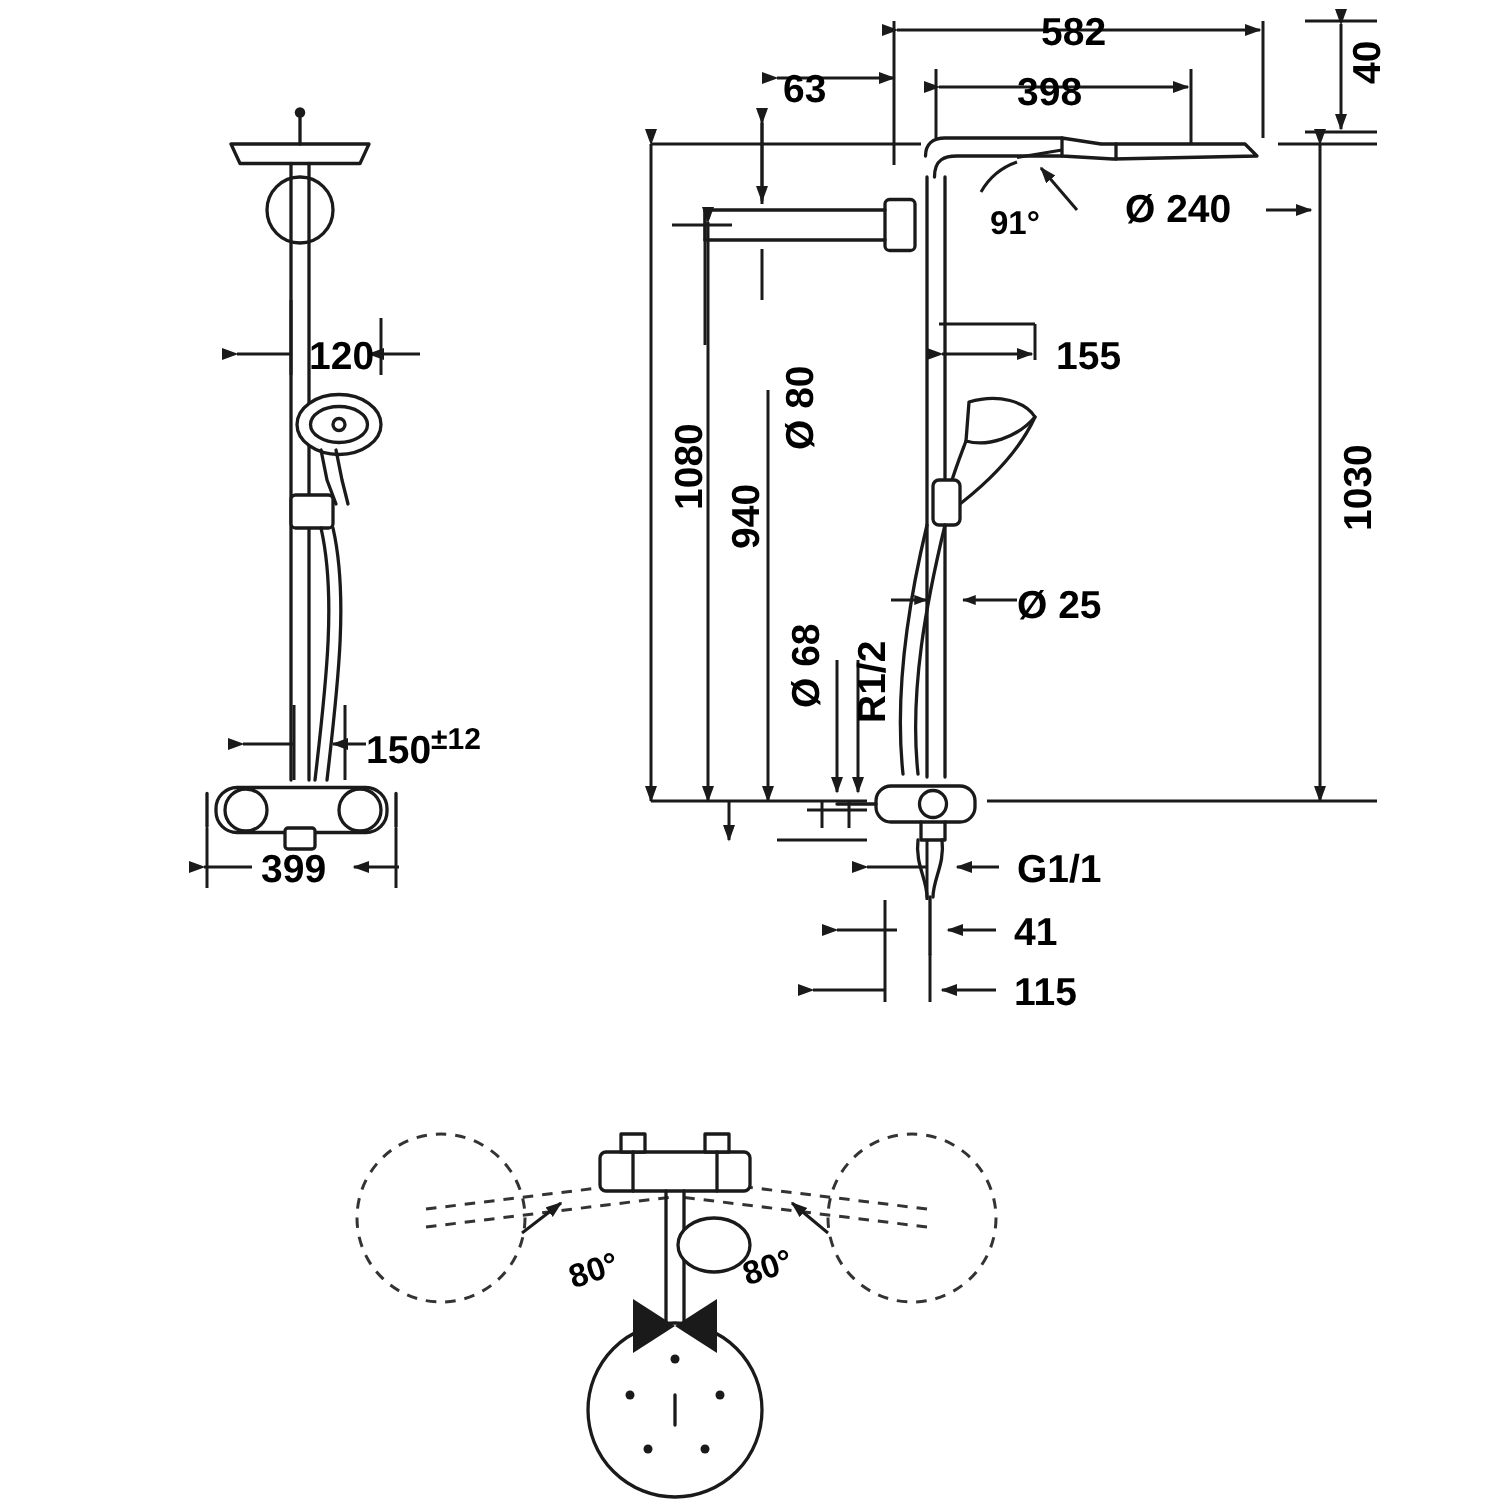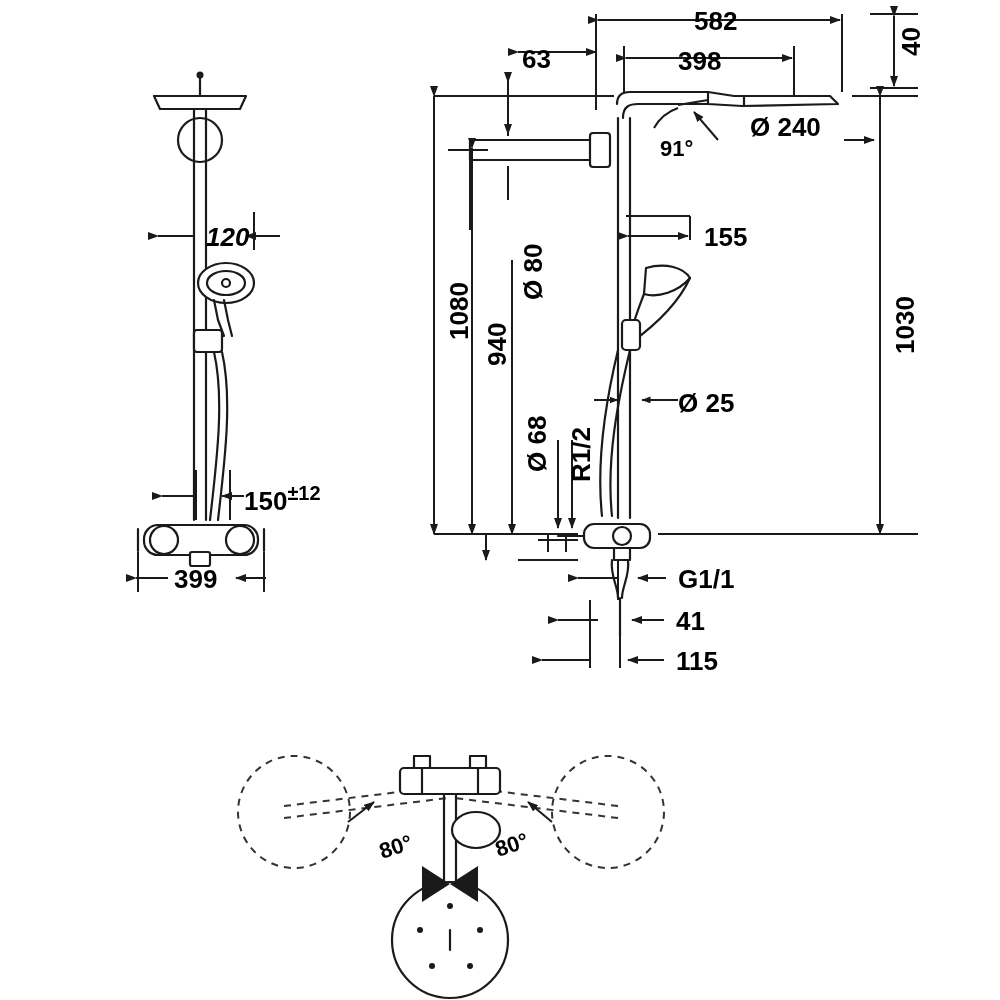--- a/index.html
+++ b/index.html
@@ -217,36 +217,36 @@
         <path d="M404 866 L432 884 L404 902 Z" fill="#1a1a1a" stroke="none"></path>
         <path d="M460 866 L432 884 L460 902 Z" fill="#1a1a1a" stroke="none"></path>
       </g>
     </g>
   </svg>
 
   <div class="lbl s26" style="left:676px; top:6px;">582</div>
   <div class="lbl s26" style="left:504px; top:44px;">63</div>
   <div class="lbl s26" style="left:660px; top:46px;">398</div>
   <div class="lbl s26 rot" style="left:878px; top:10px; transform:rotate(-90deg) translate(-46px,0);">40</div>
-  <div class="lbl s26" style="left:732px; top:112px;">Ø 240</div>
+  <div class="lbl s26" style="left:732px; top:124px;">Ø 240</div>
   <div class="lbl s22" style="left:642px; top:136px;">91°</div>
   <div class="lbl s26" style="left:686px; top:222px;">155</div>
 
   <div class="lbl s26 rot" style="left:500px; top:200px; transform:rotate(-90deg) translate(-100px,0);">Ø 80</div>
   <div class="lbl s26 rot" style="left:426px; top:260px; transform:rotate(-90deg) translate(-80px,0);">1080</div>
   <div class="lbl s26 rot" style="left:464px; top:310px; transform:rotate(-90deg) translate(-56px,0);">940</div>
   <div class="lbl s26 rot" style="left:872px; top:278px; transform:rotate(-90deg) translate(-76px,0);">1030</div>
   <div class="lbl s26" style="left:660px; top:388px;">Ø 25</div>
   <div class="lbl s26 rot" style="left:504px; top:408px; transform:rotate(-90deg) translate(-64px,0);">Ø 68</div>
   <div class="lbl s26 rot" style="left:548px; top:420px; transform:rotate(-90deg) translate(-62px,0);">R1/2</div>
 
   <div class="lbl s26" style="left:660px; top:564px;">G1/1</div>
   <div class="lbl s26" style="left:658px; top:606px;">41</div>
   <div class="lbl s26" style="left:658px; top:646px;">115</div>
 
-  <div class="lbl s26" style="left:188px; top:222px;font-style:italic;">120</div>
+  <div class="lbl s26" style="left:188px; top:222px;">120</div>
   <div class="lbl s26" style="left:226px; top:482px;"><span>150</span><span class="sup">±12</span></div>
   <div class="lbl s26" style="left:156px; top:564px;">399</div>
 
   <div class="lbl s22 rot" style="left:358px; top:840px; transform:rotate(-18deg);">80°</div>
   <div class="lbl s22 rot" style="left:474px; top:838px; transform:rotate(-18deg);">80°</div>
 
 </div>
 
 </body></html>

